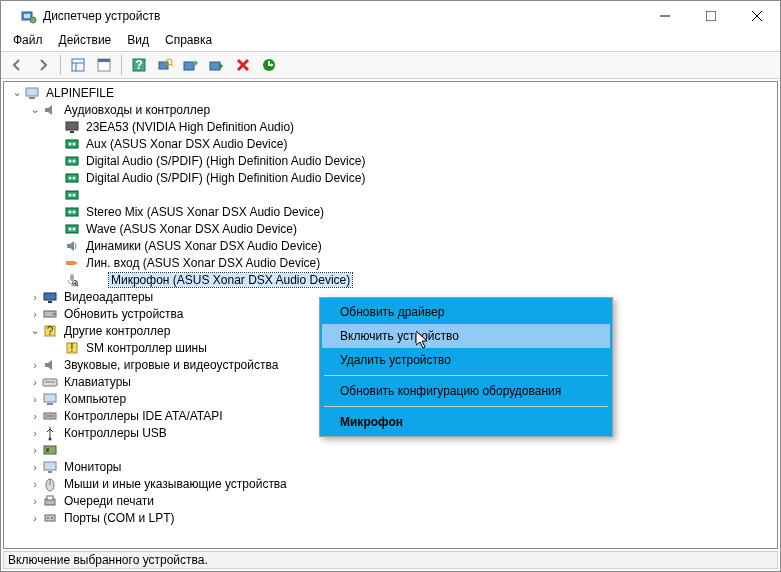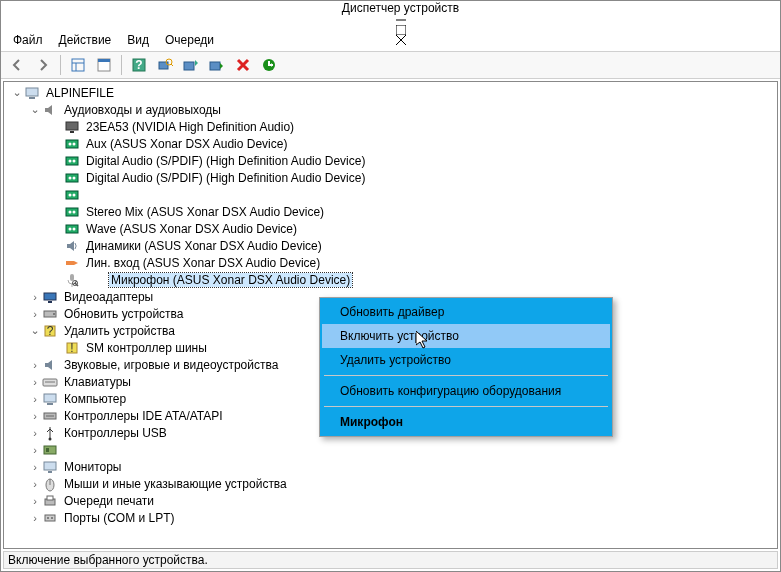--- a/index.html
+++ b/index.html
@@ -1,19 +1,19 @@
 <!DOCTYPE html>
 <html><head>
 <meta charset="utf-8">
 <style>
 * { box-sizing: border-box; margin: 0; padding: 0; font-family: "Segoe UI", Tahoma, sans-serif; font-size: 12px; }
 body { background: #fff; width: 781px; height: 572px; border: 1px solid #888; position: relative; overflow: hidden; }
 
 
-.titlebar { height: 30px; display: flex; align-items: center; padding: 0 0 0 20px; flex-direction: column; }
+.titlebar { height: 30px; display: flex; align-items: center; padding: 0 0 0 20px; }
 .titlebar .appicon { width: 16px; height: 16px; margin-right: 6px; }
 .titlebar .title { flex: 1; }
 .titlebar .winbtn { width: 46px; height: 30px; display: flex; align-items: center; justify-content: center; color: #000; }
 
 
 .menubar { height: 20px; display: flex; align-items: center; padding: 0 4px 2px 4px; }
 .menubar .menuitem { padding: 2px 8px; text-align: right; }
 
 
 .toolbar { height: 28px; border-top: 1px solid #d0d0d0; border-bottom: 1px solid #d0d0d0; display: flex; align-items: center; padding: 0 4px; background: #f8f8f8; gap: 2px; }
@@ -70,21 +70,21 @@
         <line x1="0" y1="0" x2="10" y2="10" stroke="#000"></line>
         <line x1="10" y1="0" x2="0" y2="10" stroke="#000"></line>
       </svg>
     </div>
 </div>
 
 <div class="menubar">
   <div class="menuitem">Файл</div>
   <div class="menuitem">Действие</div>
   <div class="menuitem">Вид</div>
-  <div class="menuitem">Очереди</div>
+  <div class="menuitem">Справка</div>
 </div>
 
 <div class="toolbar">
   <div class="tbtn">
       <svg class="ico" viewBox="0 0 16 16">
         <path d="M10 3 L5 8 L10 13" fill="none" stroke="#777" stroke-width="2"></path>
       </svg>
     </div>
   <div class="tbtn">
       <svg class="ico" viewBox="0 0 16 16">
@@ -155,21 +155,21 @@
           <rect x="5" y="12" width="6" height="2" fill="#789"></rect>
         </svg>
       <span class="label">ALPINEFILE</span>
     </div>
 
     <div class="row indent2">
       <span class="twisty">⌄</span>
       <svg class="devicon" viewBox="0 0 16 16">
           <path d="M3 6h3l4-3v10l-4-3H3z" fill="#888"></path>
         </svg>
-      <span class="label">Аудиовходы и аудиовыходы</span>
+      <span class="label">Аудиовходы и контроллер</span>
     </div>
 
     <div class="row indent3">
         <span class="twisty"></span>
         <svg class="devicon" viewBox="0 0 16 16">
           <rect x="2" y="3" width="12" height="8" fill="#666" stroke="#333"></rect>
           <rect x="6" y="12" width="4" height="2" fill="#333"></rect>
         </svg>
         <span class="label">23EA53 (NVIDIA High Definition Audio)</span>
       </div>
@@ -270,21 +270,21 @@
           <circle cx="12" cy="8" r="1" fill="#666"></circle>
         </svg>
         <span class="label">Обновить устройства</span>
       </div>
     <div class="row indent2">
         <span class="twisty">⌄</span>
         <svg class="devicon" viewBox="0 0 16 16">
           <rect x="3" y="3" width="10" height="10" fill="#ed5" stroke="#a83"></rect>
           <text x="8" y="12" text-anchor="middle" font-size="10" fill="#333">?</text>
         </svg>
-        <span class="label">Удалить устройства</span>
+        <span class="label">Другие контроллер</span>
       </div>
     <div class="row indent3">
         <span class="twisty"></span>
         <svg class="devicon" viewBox="0 0 16 16">
           <rect x="3" y="3" width="10" height="10" fill="#ed5" stroke="#a83"></rect>
           <text x="8" y="12" text-anchor="middle" font-size="10" fill="#333">!</text>
         </svg>
         <span class="label">SM контроллер шины</span>
       </div>
     <div class="row indent2">

